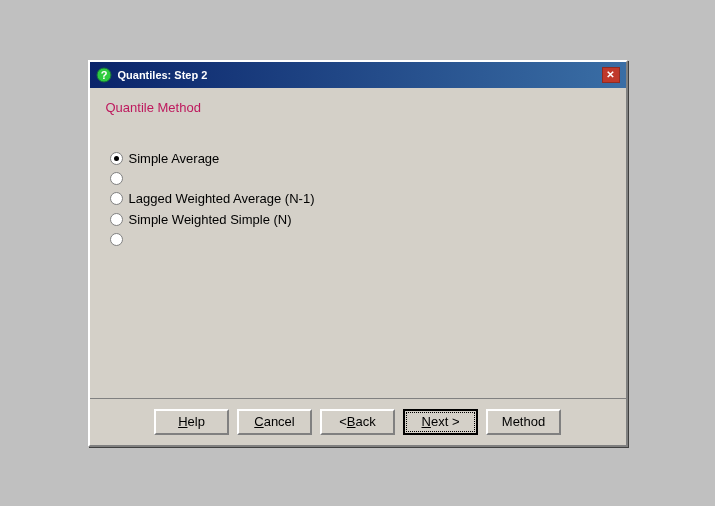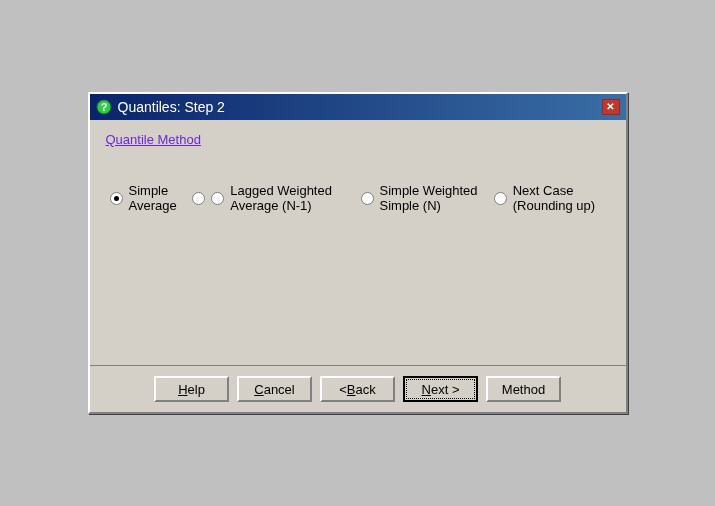--- a/index.html
+++ b/index.html
@@ -47,22 +47,22 @@
     .title-icon {
       width: 16px;
       height: 16px;
       display: flex;
       align-items: center;
       justify-content: center;
       font-size: 14px;
     }
 
     .title-text {
-      font-size: 14px;
-      font-weight: normal;
+      font-size: 11px;
+      font-weight: bold;
       color: white;
     }
 
     .close-button {
       width: 18px;
       height: 16px;
       background: #c0392b;
       border: 1px solid #922b21;
       color: white;
       font-size: 10px;
@@ -74,28 +74,27 @@
       line-height: 1;
     }
 
     .dialog-content {
       padding: 12px 16px;
       background: #d4d0c8;
     }
 
     .section-label {
       font-size: 13px;
-      color: #6d28d9;
+      color: #be185d;
       margin-bottom: 8px;
-      text-decoration: underline;
     }
 
     .radio-group {
       display: flex;
-      flex-direction: row;
+      flex-direction: column;
       gap: 6px;
       padding-left: 4px;
       margin-top: 36px;
     }
 
     .radio-item {
       display: flex;
       align-items: center;
       gap: 6px;
       cursor: pointer;
@@ -202,21 +201,20 @@
       </label>
 
       <label class="radio-item">
         <div class="radio-input"></div>
         <span class="radio-label">Simple Weighted Simple (N)</span>
       </label>
 
 
       <label class="radio-item">
         <div class="radio-input"></div>
-        <span class="radio-label">Next Case (Rounding up)</span>
       </label>
 
     </div>
 
     <div class="spacer"></div>
   </div>
 
   <div class="button-bar">
     <button class="btn">
       <u>H</u>elp

